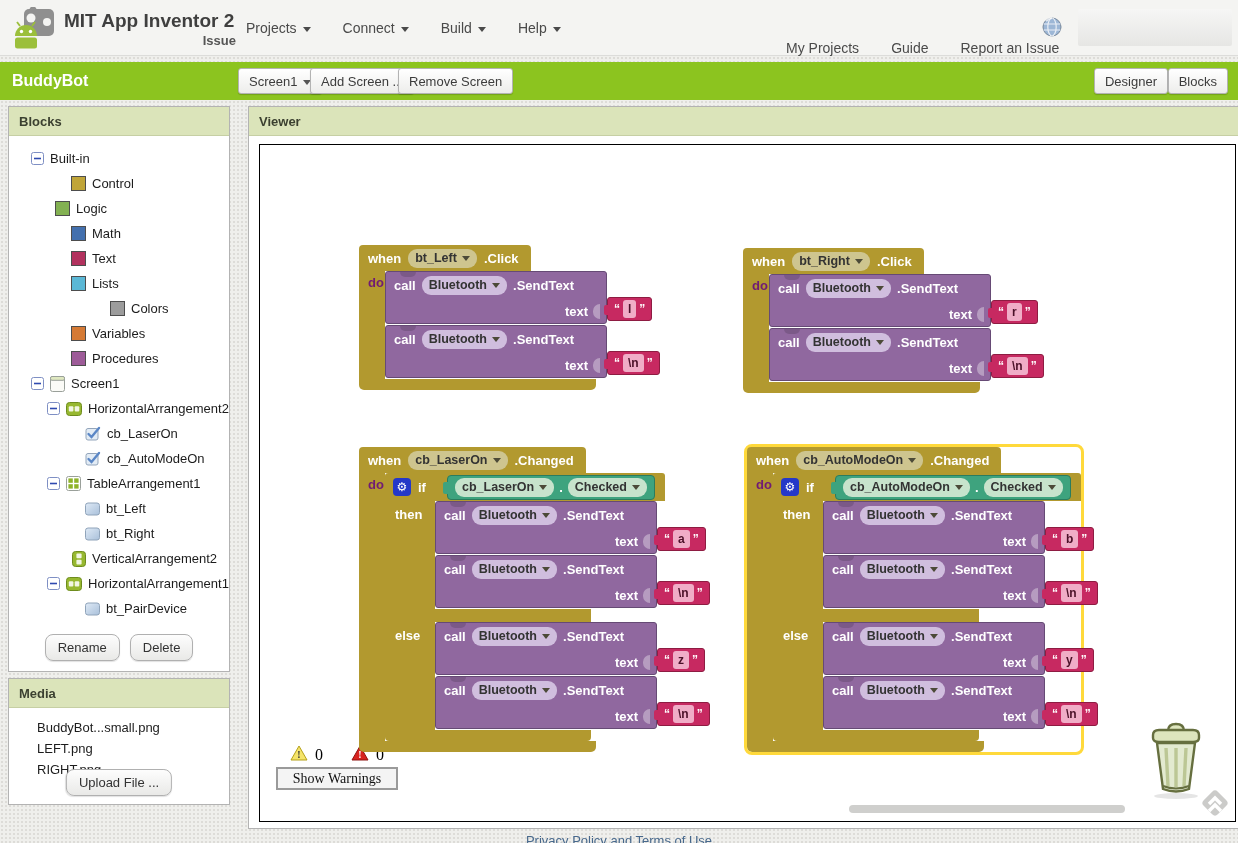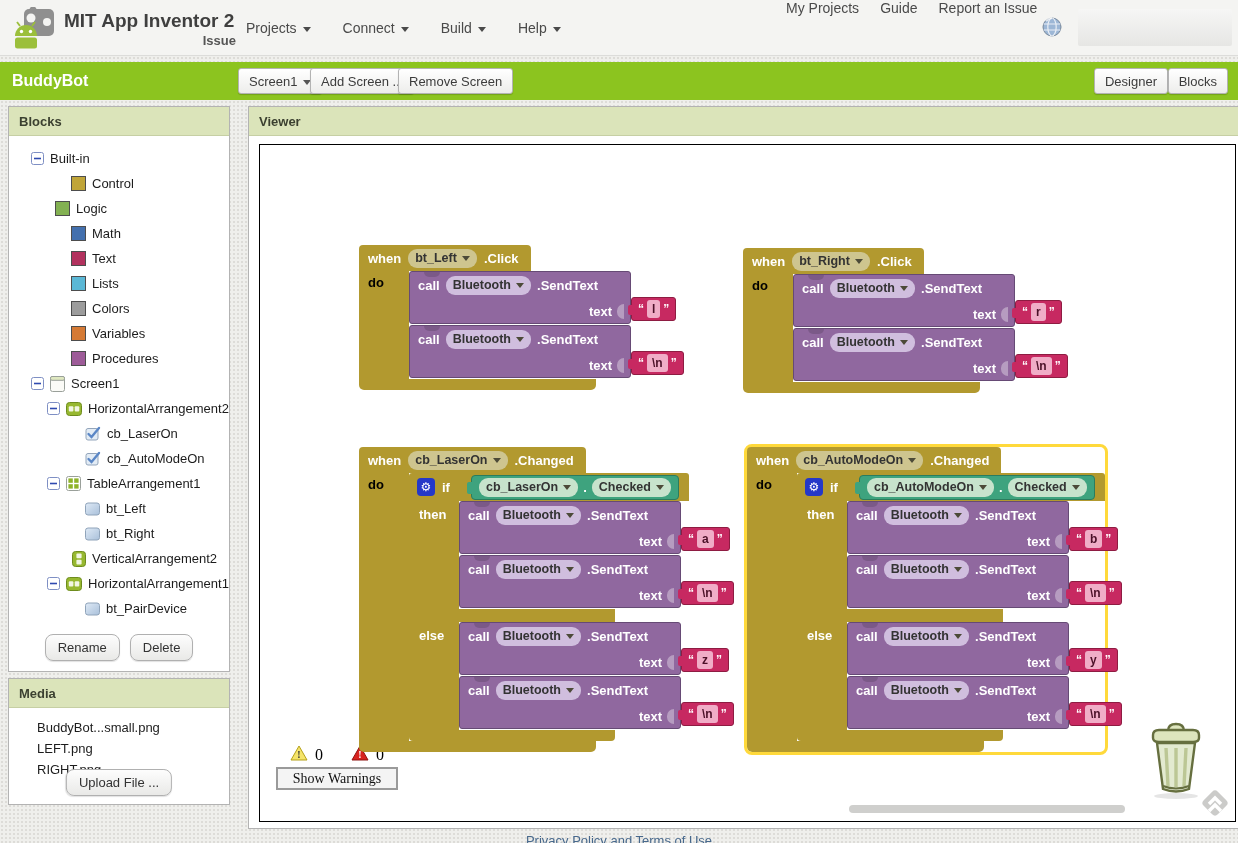--- a/index.html
+++ b/index.html
@@ -9,21 +9,21 @@
 
   
   .topbar{position:absolute;left:0;top:0;width:100%;height:56px;background:#f4f4f2;border-bottom:1px solid #dcdcda}
   .logo{position:absolute;left:10px;top:7px}
   .brand{position:absolute;left:64px;top:10px;width:172px}
   .brand-title{font-size:19px;font-weight:bold;color:#3f3f3f;white-space:nowrap}
   .brand-sub{text-align:right;font-size:13px;font-weight:bold;color:#555;margin-top:1px}
   .top-nav{position:absolute;left:246px;top:0;height:56px;display:flex;align-items:center;gap:32px}
   .topmenu{display:flex;align-items:center;gap:6px;font-size:14px;color:#4a4a4a;cursor:pointer;white-space:nowrap}
   .caret-dn{width:0;height:0;border-left:4px solid transparent;border-right:4px solid transparent;border-top:5px solid #4a4a4a;margin-top:2px}
-  .top-links{position:absolute;left:786px;top:0;height:56px;display:flex;align-items:flex-start;gap:21px}
+  .top-links{position:absolute;left:786px;top:0;height:56px;display:flex;align-items:flex-end;gap:32px}
   .toplink{font-size:14px;color:#4a4a4a;cursor:pointer;white-space:nowrap}
   .globe{position:absolute;left:1042px;top:17px;cursor:pointer}
   .userbox{position:absolute;left:1078px;top:9px;width:154px;height:37px;background:linear-gradient(#f6f6f5,#e6e6e4);border-radius:2px}
 
   
   .greenbar{position:absolute;left:0;top:62px;width:100%;height:38px;background:#8CC41F}
   .projname{position:absolute;left:12px;top:62px;height:38px;line-height:38px;color:#fff;font-weight:bold;font-size:16px}
   .gbtn{position:absolute;top:68px;height:26px;display:inline-flex;align-items:center;gap:6px;
         background:linear-gradient(#ffffff,#ededeb);border:1px solid #b3b3b3;border-radius:3px;padding:0 10px;
         font-size:13px;color:#3c3c3c;box-shadow:0 1px 1px rgba(0,0,0,.18);cursor:pointer;white-space:nowrap}
@@ -53,21 +53,21 @@
   
   .canvas{position:absolute;left:10px;top:37px;width:977px;height:678px;border:1px solid #000;background:#fff;overflow:hidden}
 
   
   .bgroup{position:absolute;line-height:1}
   .bgroup.selected{outline:3px solid #FFD93B;border-radius:5px}
   .kw{color:#fff;font-weight:bold;font-size:13px;white-space:nowrap}
   .g-head{display:flex;align-items:center;width:max-content;height:26px;background:#B2992F;
           border-radius:4px 4px 0 0;padding:0 12px 0 9px;gap:7px;position:relative;z-index:2}
   .g-body{display:flex;align-items:stretch}
-  .g-spine{width:50px;background:#B2992F;padding:5px 0 0 9px;color:#000000;font-weight:bold;font-size:13px}
+  .g-spine{width:26px;background:#B2992F;padding:5px 0 0 9px;color:#701a75;font-weight:bold;font-size:13px}
   .g-foot{height:11px;width:237px;background:#B2992F;border-radius:0 0 5px 5px}
   .g-stack{display:flex;flex-direction:column}
   .call{position:relative;width:222px;height:53px;background:#90689F;border:1px solid #664A75;border-radius:3px;margin-bottom:1px}
   .call::before{content:'';position:absolute;top:0;left:14px;width:16px;height:5px;border-radius:0 0 8px 8px;background:rgba(0,0,0,.14)}
   .call-r1{display:flex;align-items:center;gap:6px;height:27px;padding-left:8px}
   .call-r2{display:flex;align-items:center;justify-content:flex-end;height:24px;padding-right:6px;gap:5px}
   .socket{width:7px;height:15px;background:rgba(255,255,255,.35);border-radius:8px 0 0 8px}
   .bfield{display:inline-flex;align-items:center;gap:5px;height:19px;padding:0 7px;border-radius:9px;
           font-size:12.5px;font-weight:bold;color:#333;white-space:nowrap;cursor:pointer}
   .bcaret{width:0;height:0;border-left:4px solid transparent;border-right:4px solid transparent;border-top:5px solid #4c4a38}
@@ -192,21 +192,21 @@
         <span class="tlabel">Math</span>
       </div>
       <div class="trow" style="padding-left: 62px;">
         <span class="csq" style="background: rgb(178, 50, 94);"></span>
         <span class="tlabel">Text</span>
       </div>
       <div class="trow" style="padding-left: 62px;">
         <span class="csq" style="background: rgb(91, 184, 214);"></span>
         <span class="tlabel">Lists</span>
       </div>
-      <div class="trow" style="padding-left: 62px;">
+      <div class="trow" style="padding-left: 62px; margin-left: 39px;">
         <span class="csq" style="background: rgb(156, 156, 156);"></span>
         <span class="tlabel">Colors</span>
       </div>
       <div class="trow" style="padding-left: 62px;">
         <span class="csq" style="background: rgb(213, 122, 53);"></span>
         <span class="tlabel">Variables</span>
       </div>
       <div class="trow" style="padding-left: 62px;">
         <span class="csq" style="background: rgb(157, 91, 152);"></span>
         <span class="tlabel">Procedures</span>

